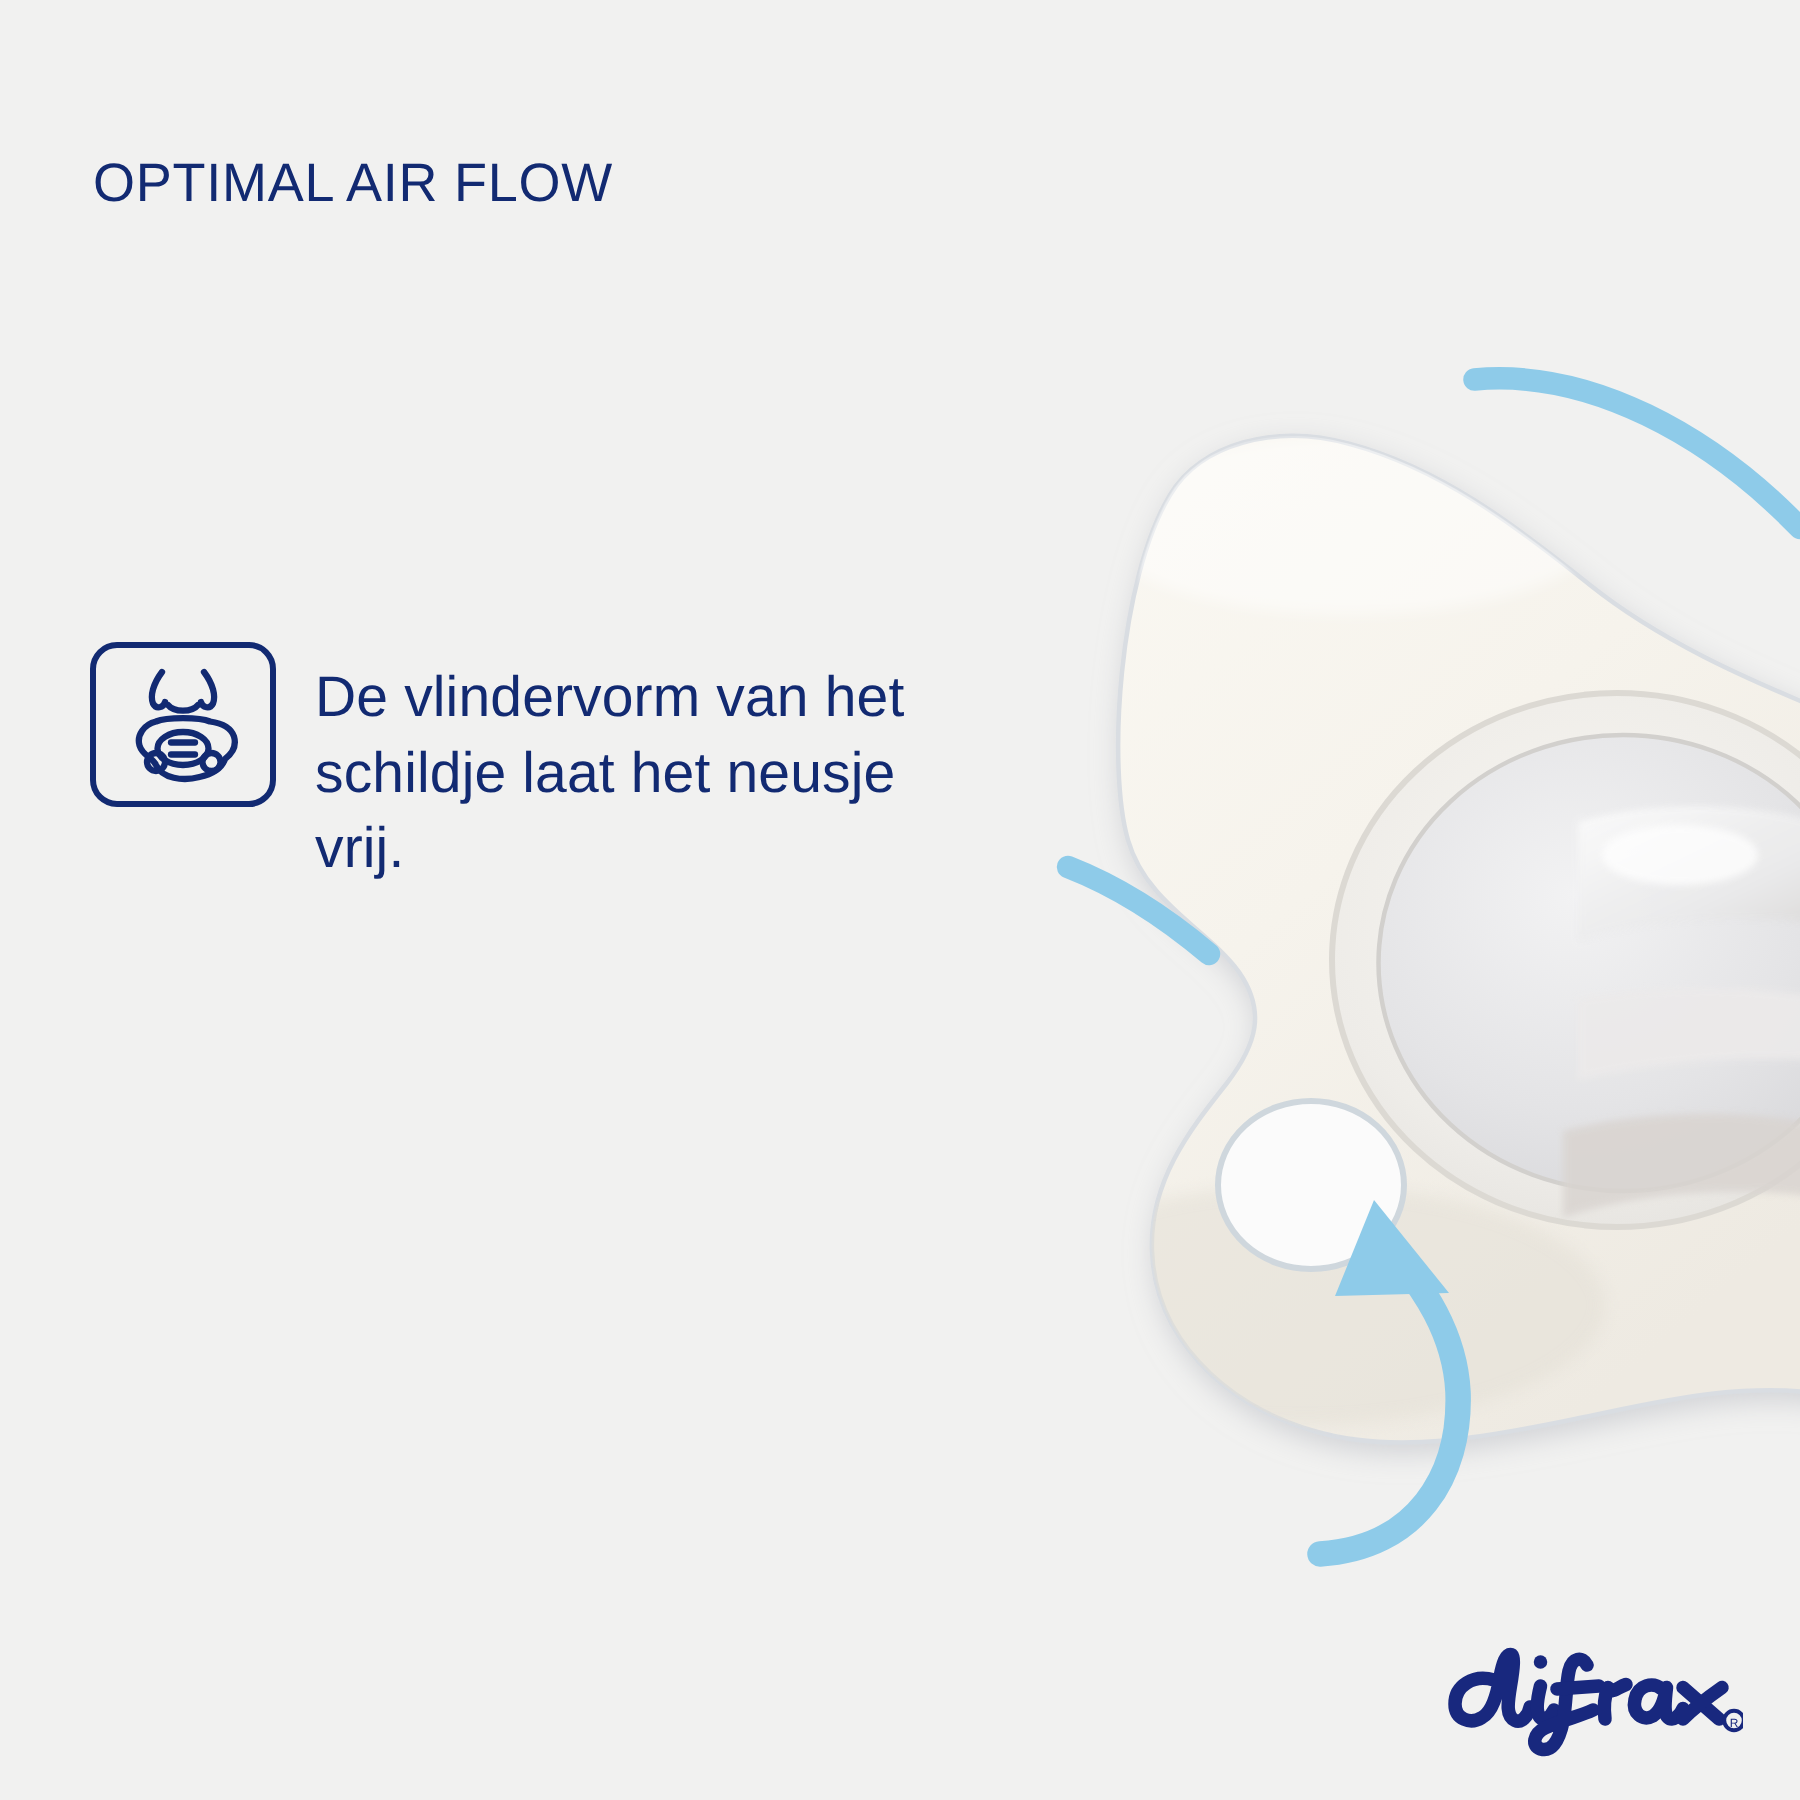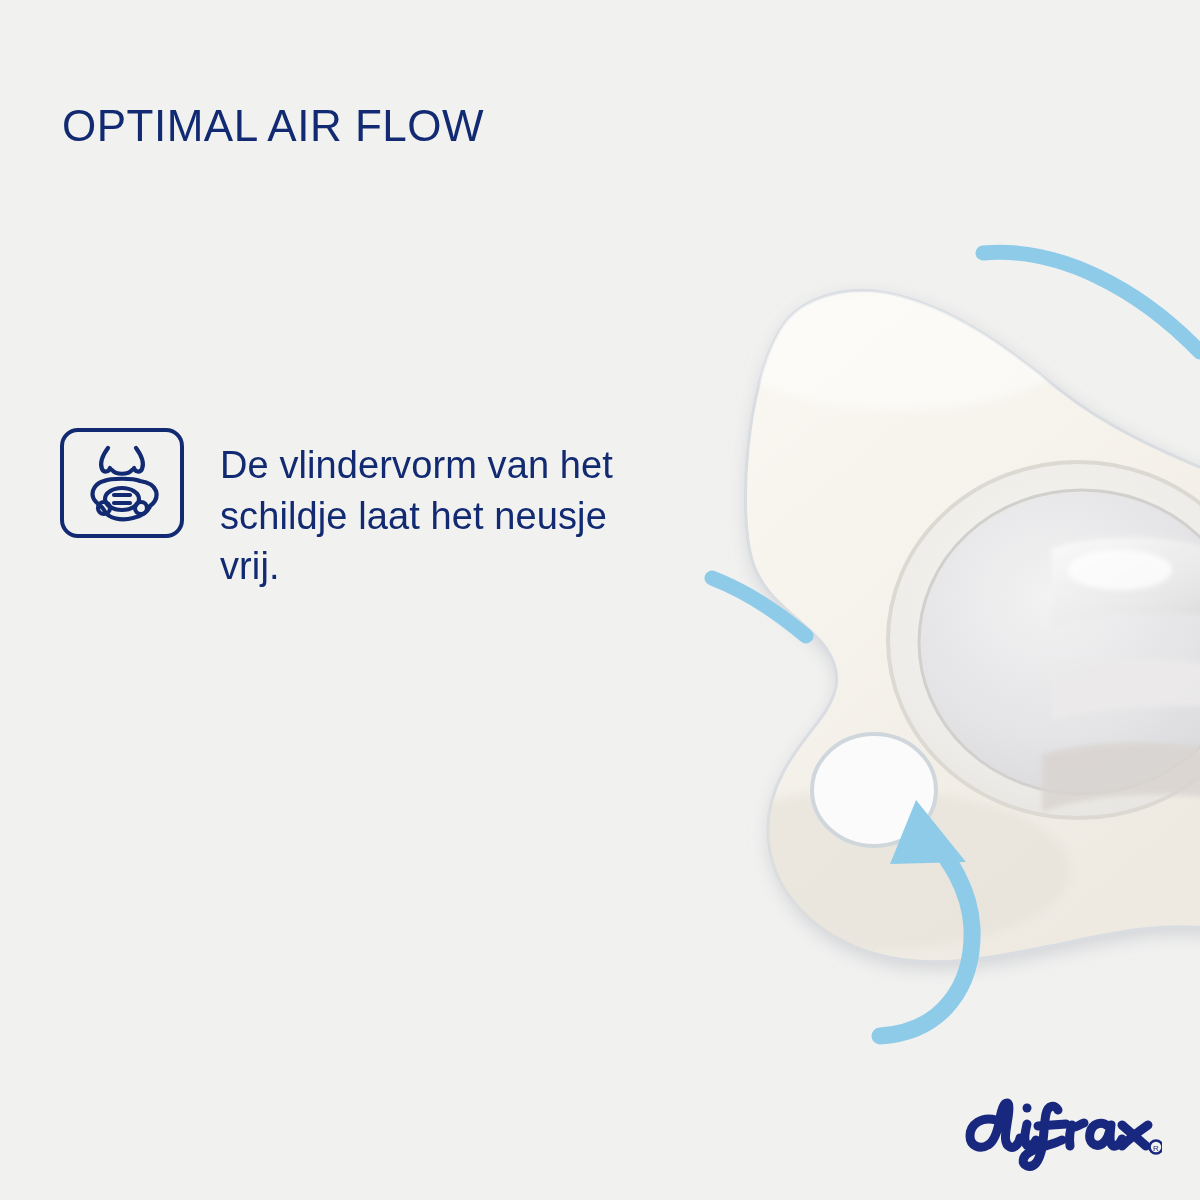--- a/index.html
+++ b/index.html
@@ -19,34 +19,34 @@
     height: 1200px;
     background: #f1f1f0;
     overflow: hidden;
   }
 
   
   .page-title {
     position: absolute;
     left: 62px;
     top: 103px;
-    font-size: 44px;
+    font-size: 36px;
     line-height: 1.05;
     letter-spacing: 0.5px;
     color: #122a72;
     font-weight: 400;
     white-space: nowrap;
   }
 
   
   .feature {
     position: absolute;
     display: flex;
     align-items: flex-start;
-    gap: 36px;
+    gap: 26px;
   }
   .feature-1 { left: 60px; top: 428px; }
   .feature-2 { left: 60px; top: 658px; }
 
   .icon-box {
     flex: 0 0 auto;
     width: 124px;
     height: 110px;
     border: 4px solid #122a72;
     border-radius: 18px;

